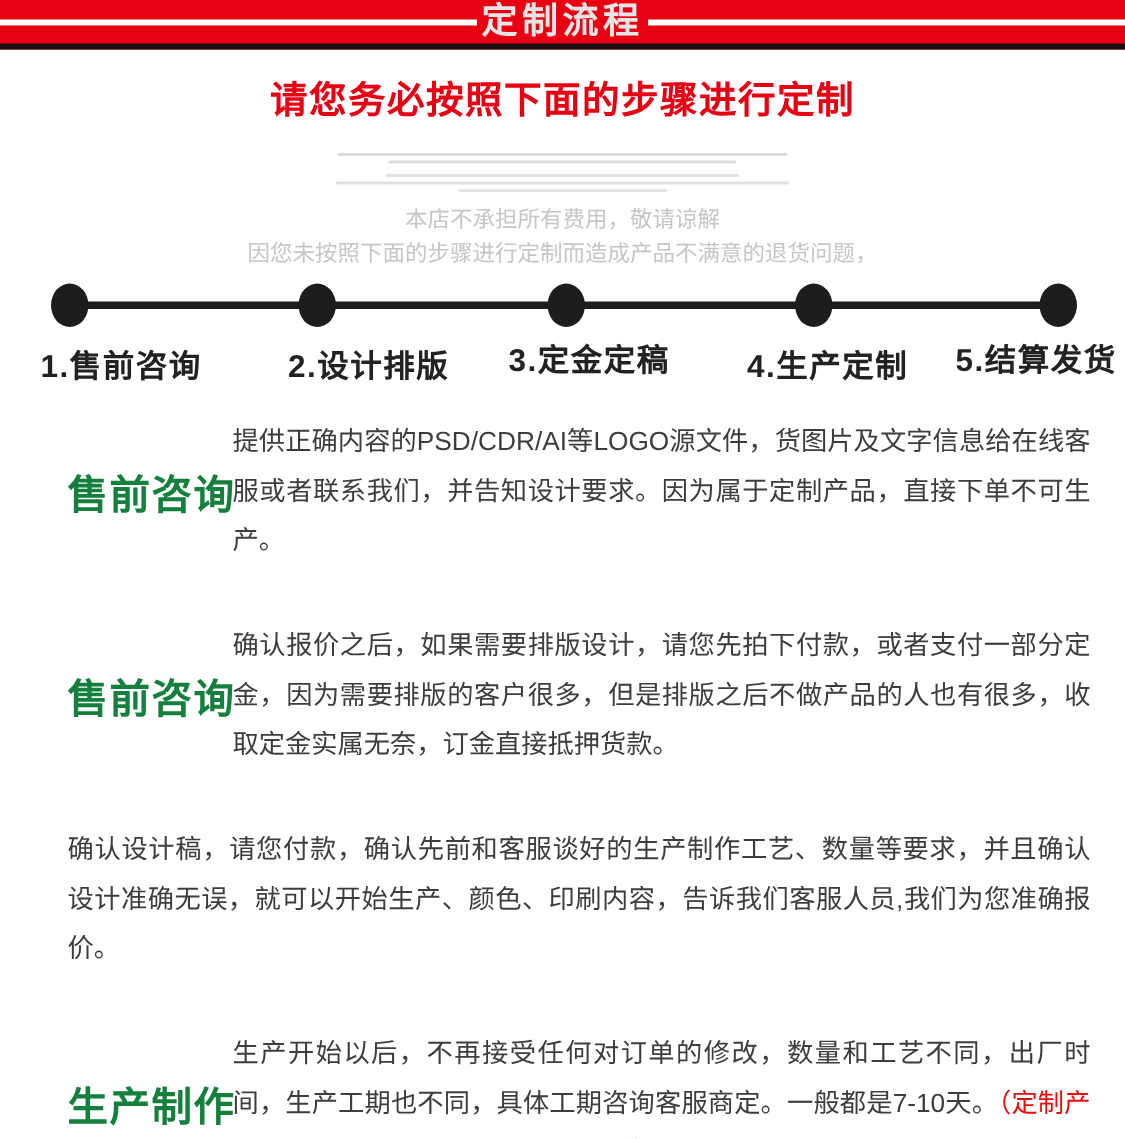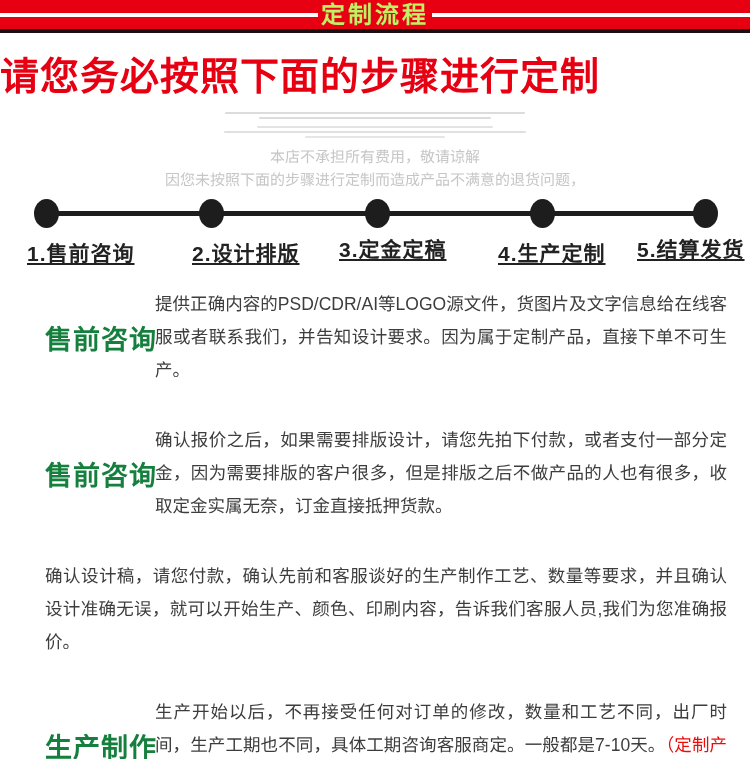--- a/index.html
+++ b/index.html
@@ -17,28 +17,28 @@
   }
 
   
   .banner{
     height:33px;background:var(--accent);
     border-bottom:4px solid #1c0d10;
     display:flex;align-items:center;
   }
   .banner-line{flex:1;height:4px;background:#ffffff;}
   .banner-title{
-    margin:0 3px;color:#bef264;font-size:24px;font-weight:bold;
+    margin:0 3px;color:#e5e5e5;font-size:24px;font-weight:bold;
     letter-spacing:3px;white-space:nowrap;line-height:1;
   }
 
   
   .heading{
-    margin:26px 0 0;text-align:left;
-    color:var(--accent);font-size:39px;font-weight:bold;
+    margin:16px 0 0;text-align:center;
+    color:var(--accent);font-size:25px;font-weight:bold;
     letter-spacing:1px;line-height:36px;
   }
 
   
   .watermark{margin-top:17px;display:flex;flex-direction:column;align-items:center;gap:3px;}
   .wm-bar{height:2px;background:#dcdcdc;border-radius:1px;}
   .wm-1{width:300px;}
   .wm-2{width:232px;margin-bottom:4px;}
   .wm-3{width:236px;background:#e3e3e3;}
   .wm-4{width:302px;background:#e0e0e0;}
@@ -54,21 +54,21 @@
   .t-line{position:absolute;top:12px;left:47px;right:42px;height:5px;
     background:var(--ink);border-radius:3px;}
   .t-dot{position:absolute;top:0;width:25px;height:29px;border-radius:50%;
     background:var(--ink);}
   .t-dot:nth-of-type(2){left:34px;}
   .t-dot:nth-of-type(3){left:199px;}
   .t-dot:nth-of-type(4){left:365px;}
   .t-dot:nth-of-type(5){left:530px;}
   .t-dot:nth-of-type(6){left:693px;}
   .t-label{position:absolute;top:38px;color:#222222;font-size:21px;
-    font-weight:bold;white-space:nowrap;letter-spacing:1px;text-decoration:underline;}
+    font-weight:bold;white-space:nowrap;letter-spacing:1px;}
   .t-label.l1{left:27px;}
   .t-label.l2{left:192px;}
   .t-label.l3{left:339px;top:34px;}
   .t-label.l4{left:498px;}
   .t-label.l5{left:637px;top:34px;}
 
   
   .sections{margin-top:27px;}
   .section{
     display:flex;align-items:center;

